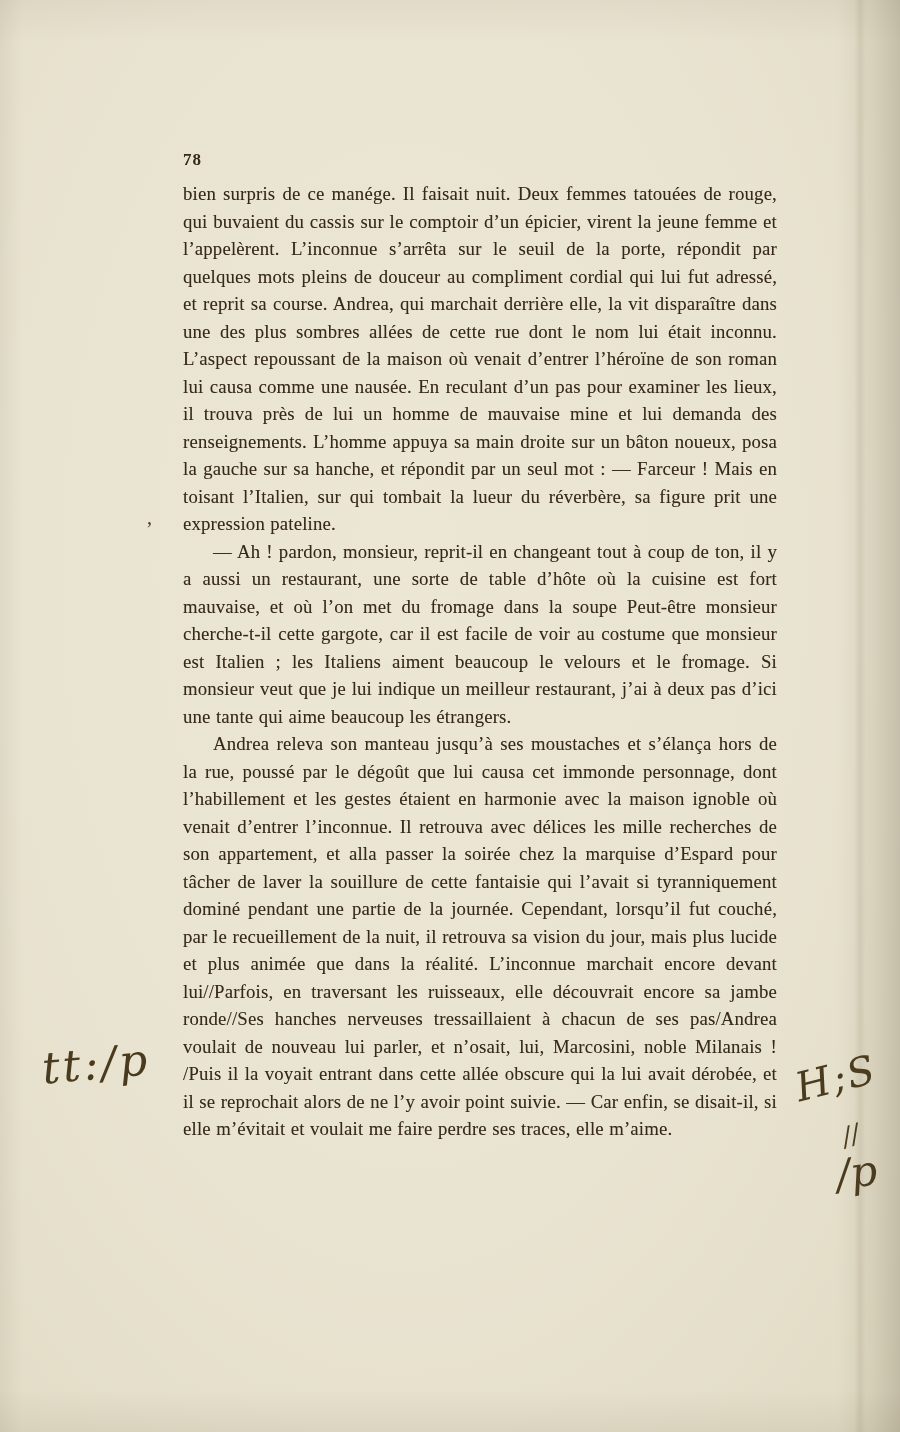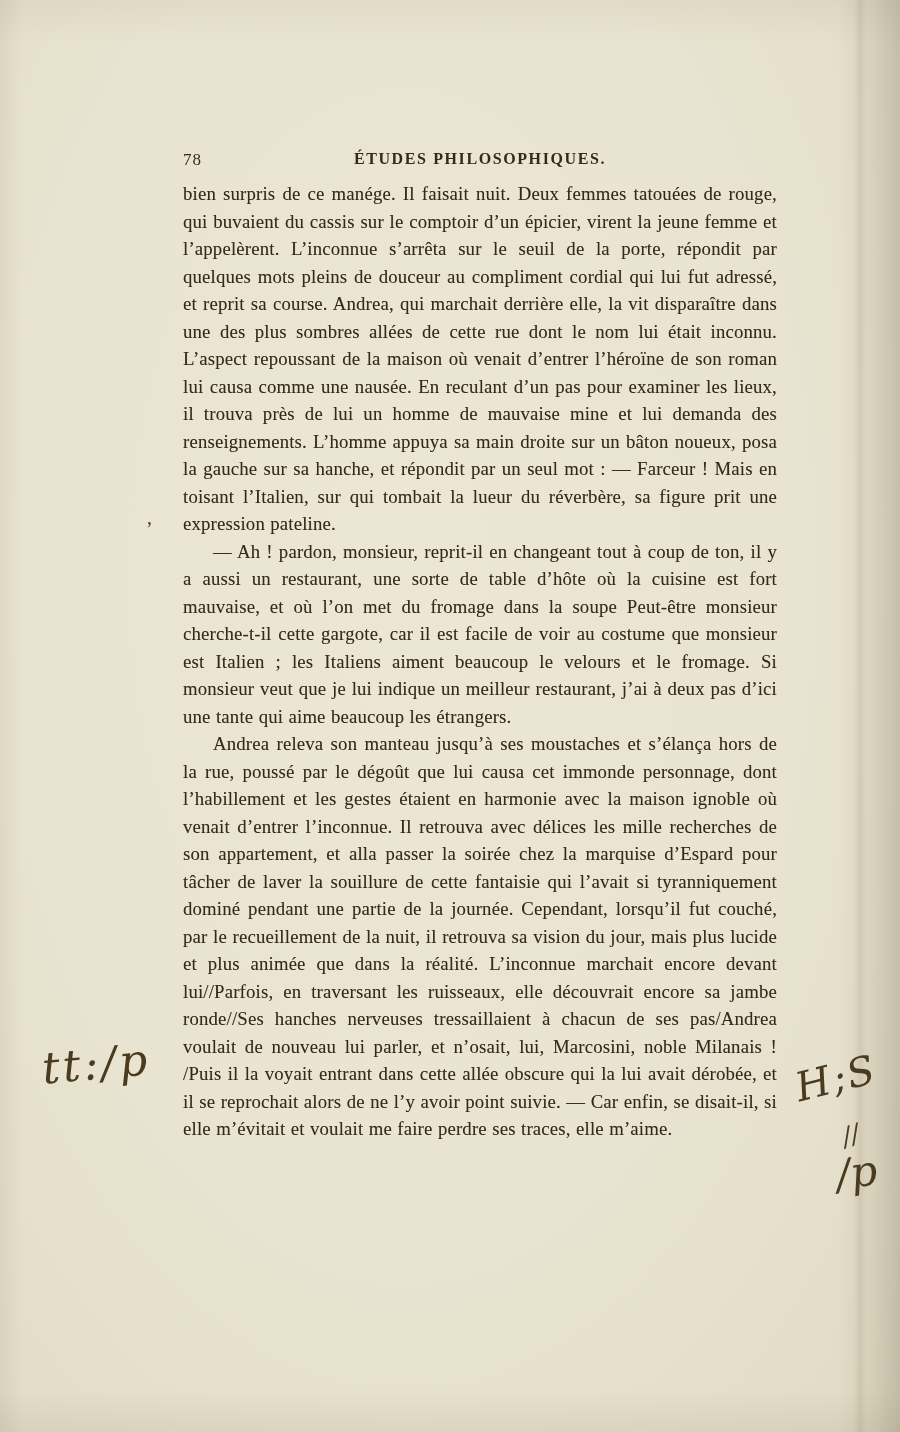--- a/index.html
+++ b/index.html
@@ -20,21 +20,21 @@
   .fold {
     position:absolute; top:0; bottom:0; right:34px; width:12px;
     background:linear-gradient(to right, rgba(0,0,0,0), rgba(100,85,55,0.10), rgba(0,0,0,0));
     pointer-events:none;
   }
   .running-head {
     position:absolute; top:148px; left:183px; width:594px; height:24px;
   }
   .pagenum {
     position:absolute; left:0; top:2px;
-    font-size:17px; font-weight:normal; letter-spacing:1px;
+    font-size:17px; font-weight:bold; letter-spacing:1px;
   }
   .title {
     position:absolute; left:0; right:0; top:2px;
     text-align:center;
     font-size:16px; font-weight:bold; letter-spacing:1.6px;
   }
   .text-block {
     position:absolute; top:180px; left:183px; width:594px;
     text-align:justify;
     font-size:18.7px;
@@ -64,21 +64,20 @@
     font-size:20px; color:#4a3a1e;
   }
 </style>
 </head>
 <body>
 
 <div class="page">
 
   <header class="running-head">
     <span class="pagenum">78</span>
-    <span class="title">ÉTUDES PHILOSOPHIQUES.</span>
   </header>
 
   <main class="text-block" lang="fr">
     <p class="para noindent">bien surpris de ce manége. Il faisait nuit. Deux femmes tatouées de rouge, qui buvaient du cassis sur le comptoir d’un épicier, virent la jeune femme et l’appelèrent. L’inconnue s’arrêta sur le seuil de la porte, répondit par quelques mots pleins de douceur au compliment cordial qui lui fut adressé, et reprit sa course. Andrea, qui marchait derrière elle, la vit disparaître dans une des plus sombres allées de cette rue dont le nom lui était inconnu. L’aspect repoussant de la maison où venait d’entrer l’héroïne de son roman lui causa comme une nausée. En reculant d’un pas pour examiner les lieux, il trouva près de lui un homme de mauvaise mine et lui demanda des renseignements. L’homme appuya sa main droite sur un bâton noueux, posa la gauche sur sa hanche, et répondit par un seul mot : — Farceur ! Mais en toisant l’Italien, sur qui tombait la lueur du réverbère, sa figure prit une expression pateline.</p>
     <p class="para">— Ah ! pardon, monsieur, reprit-il en changeant tout à coup de ton, il y a aussi un restaurant, une sorte de table d’hôte où la cuisine est fort mauvaise, et où l’on met du fromage dans la soupe Peut-être monsieur cherche-t-il cette gargote, car il est facile de voir au costume que monsieur est Italien ; les Italiens aiment beaucoup le velours et le fromage. Si monsieur veut que je lui indique un meilleur restaurant, j’ai à deux pas d’ici une tante qui aime beaucoup les étrangers.</p>
     <p class="para">Andrea releva son manteau jusqu’à ses moustaches et s’élança hors de la rue, poussé par le dégoût que lui causa cet immonde personnage, dont l’habillement et les gestes étaient en harmonie avec la maison ignoble où venait d’entrer l’inconnue. Il retrouva avec délices les mille recherches de son appartement, et alla passer la soirée chez la marquise d’Espard pour tâcher de laver la souillure de cette fantaisie qui l’avait si tyranniquement dominé pendant une partie de la journée. Cependant, lorsqu’il fut couché, par le recueillement de la nuit, il retrouva sa vision du jour, mais plus lucide et plus animée que dans la réalité. L’inconnue marchait encore devant lui//Parfois, en traversant les ruisseaux, elle découvrait encore sa jambe ronde//Ses hanches nerveuses tressaillaient à chacun de ses pas/Andrea voulait de nouveau lui parler, et n’osait, lui, Marcosini, noble Milanais ! /Puis il la voyait entrant dans cette allée obscure qui la lui avait dérobée, et il se reprochait alors de ne l’y avoir point suivie. — Car enfin, se disait-il, si elle m’évitait et voulait me faire perdre ses traces, elle m’aime.</p>
   </main>
 
   <span class="speck">,</span>
 

